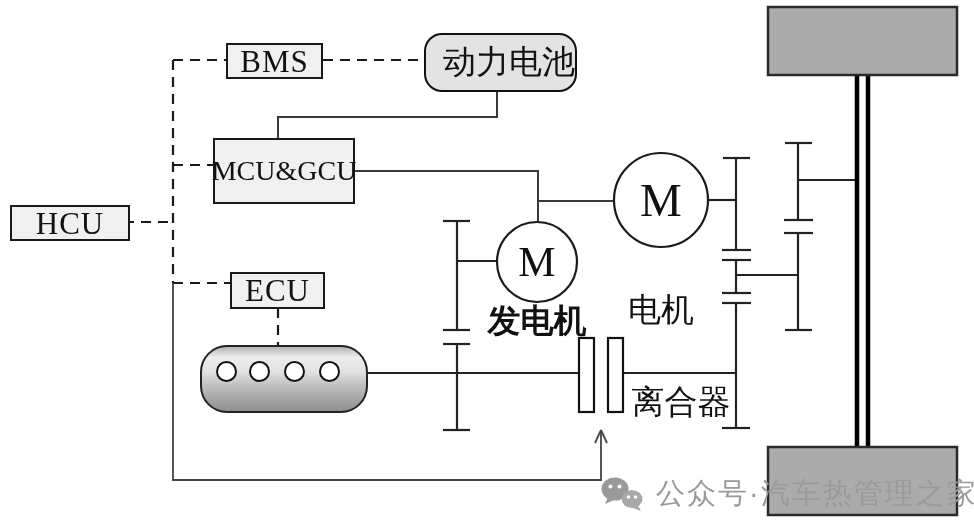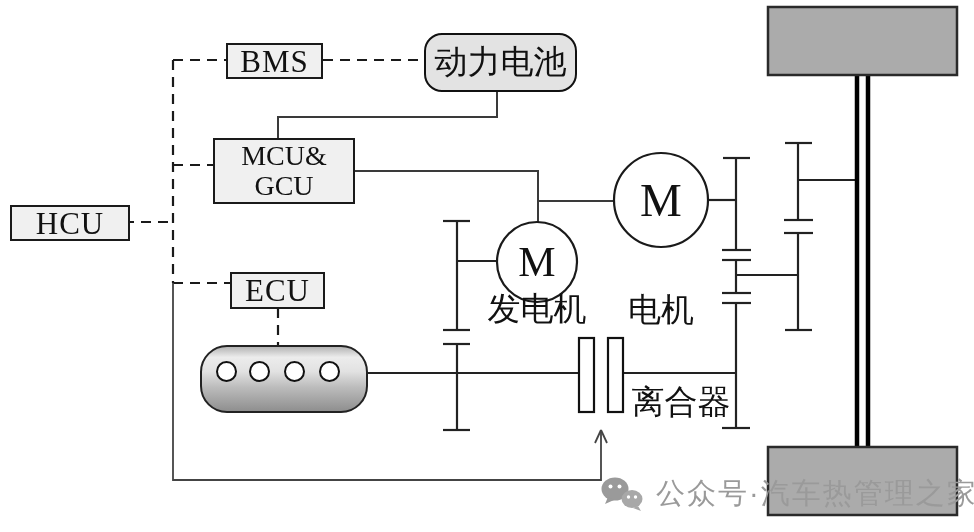--- a/index.html
+++ b/index.html
@@ -7,25 +7,25 @@
     position:relative;width:974px;height:532px;background:#ffffff;overflow:hidden;
     font-family:"Liberation Serif","DejaVu Serif",serif;color:#111;
   }
   #wires{position:absolute;left:0;top:0;z-index:1;}
   .cbox{
     position:absolute;z-index:3;box-sizing:border-box;
     background:#f0f0f0;border:2px solid #1a1a1a;
     display:flex;align-items:center;justify-content:center;
     font-size:31px;line-height:1;letter-spacing:1px;font-family:Liberation Serif, serif;
   }
-  .cbox.multi{flex-direction:column;font-size:28px;line-height:30px;letter-spacing:0;}
+  .cbox.multi{flex-direction:row;font-size:28px;line-height:30px;letter-spacing:0;}
   .battery{
     position:absolute;z-index:3;box-sizing:border-box;
     background:#e3e3e3;border:2.5px solid #111;border-radius:18px;
-    display:flex;align-items:center;justify-content:center;
+    display:flex;align-items:center;justify-content:flex-end;
     font-size:33px;
   }
   .engine{
     position:absolute;z-index:3;box-sizing:border-box;
     left:200px;top:345px;width:168px;height:68px;border-radius:27px;
     border:2.5px solid #222;
     background:linear-gradient(180deg,#b5b5b5 0%,#ececec 16%,#e2e2e2 38%,#bdbdbd 62%,#8f8f8f 100%);
   }
   .cyl{
     position:absolute;top:14px;width:21px;height:21px;border-radius:50%;
@@ -146,21 +146,21 @@
   </div>
 
   <div class="engine">
     <div class="cyl" style="left:14px;"></div>
     <div class="cyl" style="left:47px;"></div>
     <div class="cyl" style="left:82px;"></div>
     <div class="cyl" style="left:117px;"></div>
   </div>
 
 
-  <div class="zhlabel" style="left:477px;top:293px;width:120px;">发电机</div>
+  <div class="zhlabel" style="left:477px;top:305px;width:120px;font-weight:bold;">发电机</div>
 
   <div class="mlabel" style="left:497px;top:240px;width:80px;font-size:42px;line-height:44px;">M</div>
 
   <div class="mlabel" style="left:614px;top:175px;width:94px;font-size:47px;line-height:50px;">M</div>
 
   <div class="zhlabel" style="left:611px;top:294px;width:100px;">电机</div>
 
   <div class="zhlabel" style="left:628px;top:386px;width:106px;">离合器</div>
 
   <div class="watermark">

